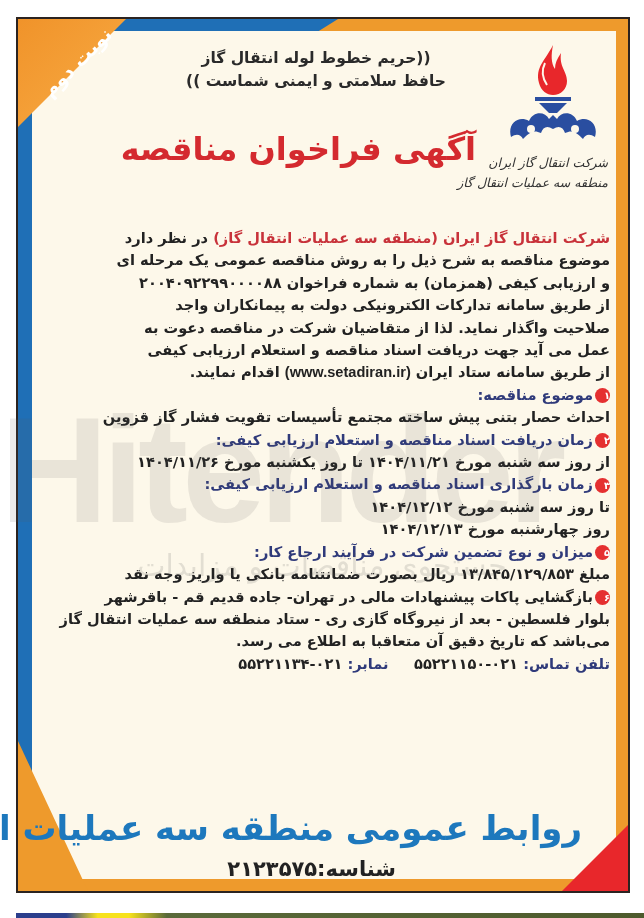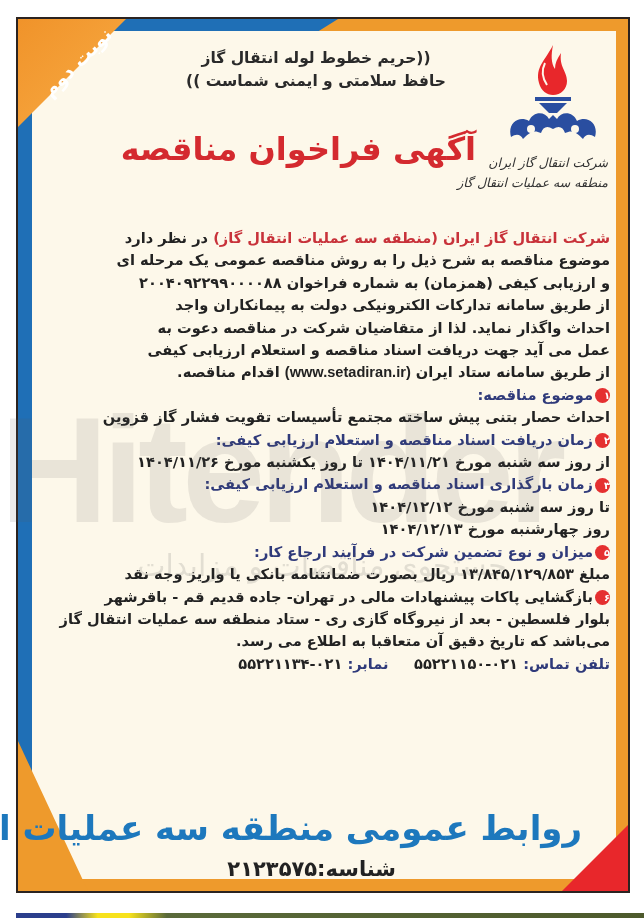--- a/index.html
+++ b/index.html
@@ -118,23 +118,23 @@
     </div>
 
     <div class="title">آگهی فراخوان مناقصه</div>
 
     <div class="body">
       <p>
         <span class="red">شرکت انتقال گاز ایران (منطقه سه عملیات انتقال گاز)</span><span> در نظر دارد</span><br>
         <span>موضوع مناقصه به شرح ذیل را به روش مناقصه عمومی یک مرحله ای</span><br>
         <span>و ارزیابی کیفی (همزمان) به شماره فراخوان ۲۰۰۴۰۹۲۲۹۹۰۰۰۰۸۸</span><br>
         <span>از طریق سامانه تدارکات الکترونیکی دولت به پیمانکاران واجد</span><br>
-        <span>احداث واگذار نماید. لذا از متقاضیان شرکت در مناقصه دعوت به</span><br>
+        <span>صلاحیت واگذار نماید. لذا از متقاضیان شرکت در مناقصه دعوت به</span><br>
         <span>عمل می آید جهت دریافت اسناد مناقصه و استعلام ارزیابی کیفی</span><br>
-        <span>از طریق سامانه ستاد ایران </span><span style="font-family:'Liberation Sans',sans-serif;">(www.setadiran.ir)</span><span> اقدام مناقصه.</span>
+        <span>از طریق سامانه ستاد ایران </span><span style="font-family:'Liberation Sans',sans-serif;">(www.setadiran.ir)</span><span> اقدام نمایند.</span>
       </p>
 
       <div class="row"><span class="num">۱</span><span class="heading">موضوع مناقصه:</span></div>
       <div class="row">احداث حصار بتنی پیش ساخته مجتمع تأسیسات تقویت فشار گاز قزوین</div>
 
       <div class="row"><span class="num">۲</span><span class="heading">زمان دریافت اسناد مناقصه و استعلام ارزیابی کیفی:</span></div>
       <div class="row">از روز سه شنبه مورخ ۱۴۰۴/۱۱/۲۱ تا روز یکشنبه مورخ ۱۴۰۴/۱۱/۲۶</div>
 
       <div class="row"><span class="num">۳</span><span class="heading">زمان بارگذاری اسناد مناقصه و استعلام ارزیابی کیفی:</span></div>
       <div class="row">تا روز سه شنبه مورخ ۱۴۰۴/۱۲/۱۲</div>

